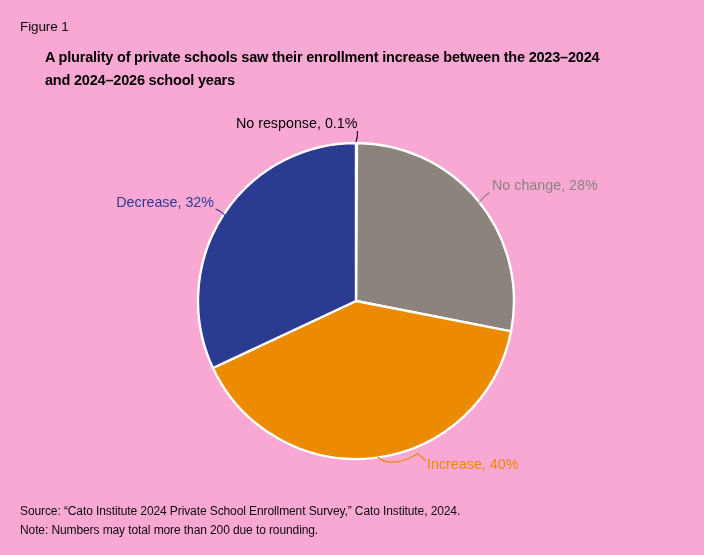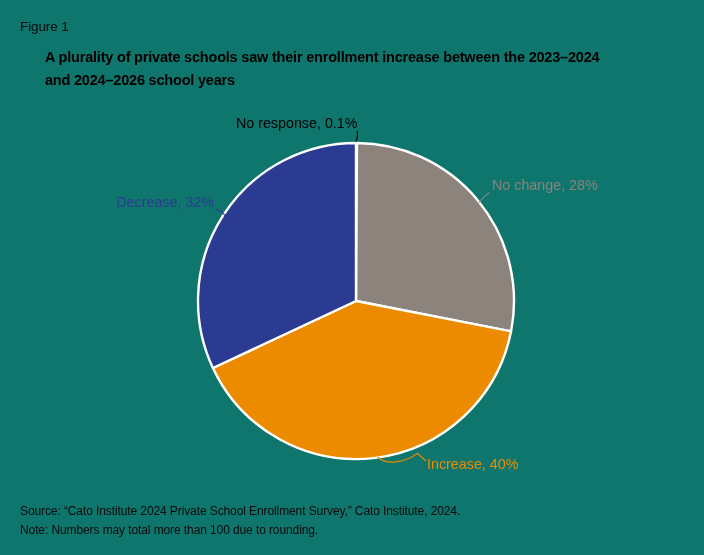--- a/index.html
+++ b/index.html
@@ -1,19 +1,19 @@
 <!DOCTYPE html>
 <html><head>
 <meta charset="utf-8">
 <style>
   html,body{margin:0;padding:0;background:#ffffff;}
   .stage{
     position:relative;
     width:704px;height:555px;
-    background:#0f766e;
+    background:#f9a8d4;
     overflow:hidden;
     font-family:"Liberation Sans",sans-serif;
     color:#000;
   }
   .fig-label{
     position:absolute;left:20px;top:19px;
     font-size:13.5px;letter-spacing:-0.1px;color:#0a0a0a;
   }
   .title{
     position:absolute;left:20px;top:46px;
@@ -57,16 +57,16 @@
       <path d="M489.5,192.5 C485.5,195 482,198.5 479,202.5" fill="none" stroke="#8B837C" stroke-width="1.1"></path>
       <text x="492" y="190" text-anchor="start" fill="#8B837C">No change, 28%</text>
       <path d="M377.5,457 C385,464 398,463.5 411,457.5 L417.5,453.5 L426,461" fill="none" stroke="#ED8B00" stroke-width="1.1"></path>
       <text x="427" y="469" text-anchor="start" fill="#ED8B00">Increase, 40%</text>
       <path d="M215.5,209 C219.5,210.5 223,213 226.5,217" fill="none" stroke="#2C3B92" stroke-width="1.1"></path>
       <text x="214" y="207" text-anchor="end" fill="#2C3B92">Decrease, 32%</text>
     </svg>
 
   <div class="footer">
     <div>Source: “Cato Institute 2024 Private School Enrollment Survey,” Cato Institute, 2024.</div>
-    <div>Note: Numbers may total more than 100 due to rounding.</div>
+    <div>Note: Numbers may total more than 200 due to rounding.</div>
   </div>
 
 </div>
 
 </body></html>

